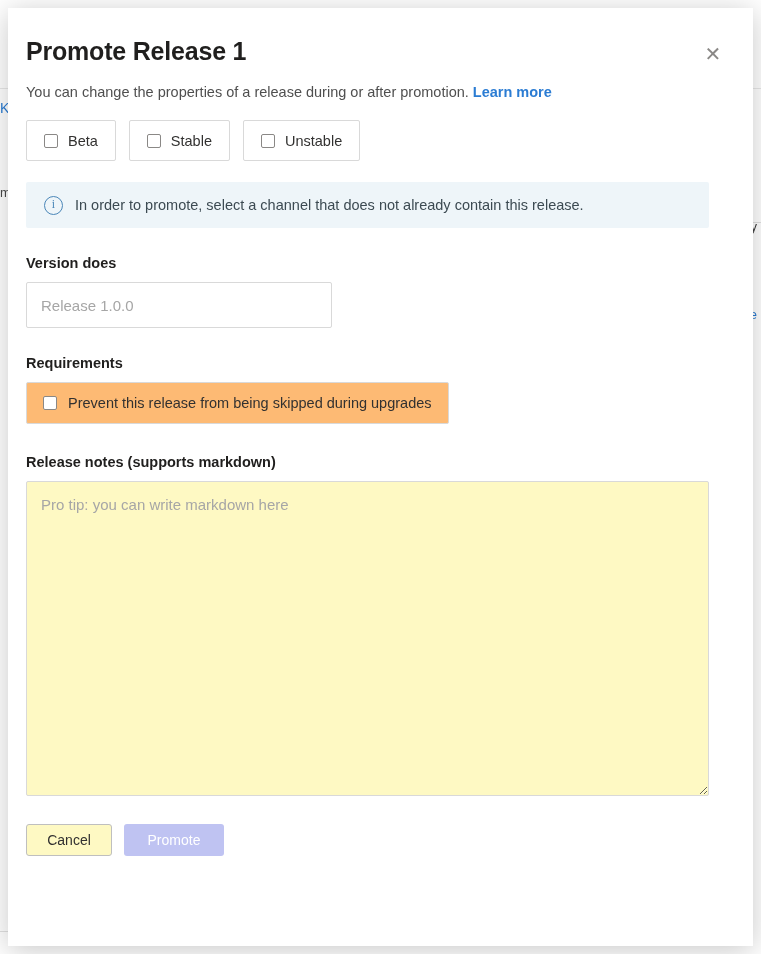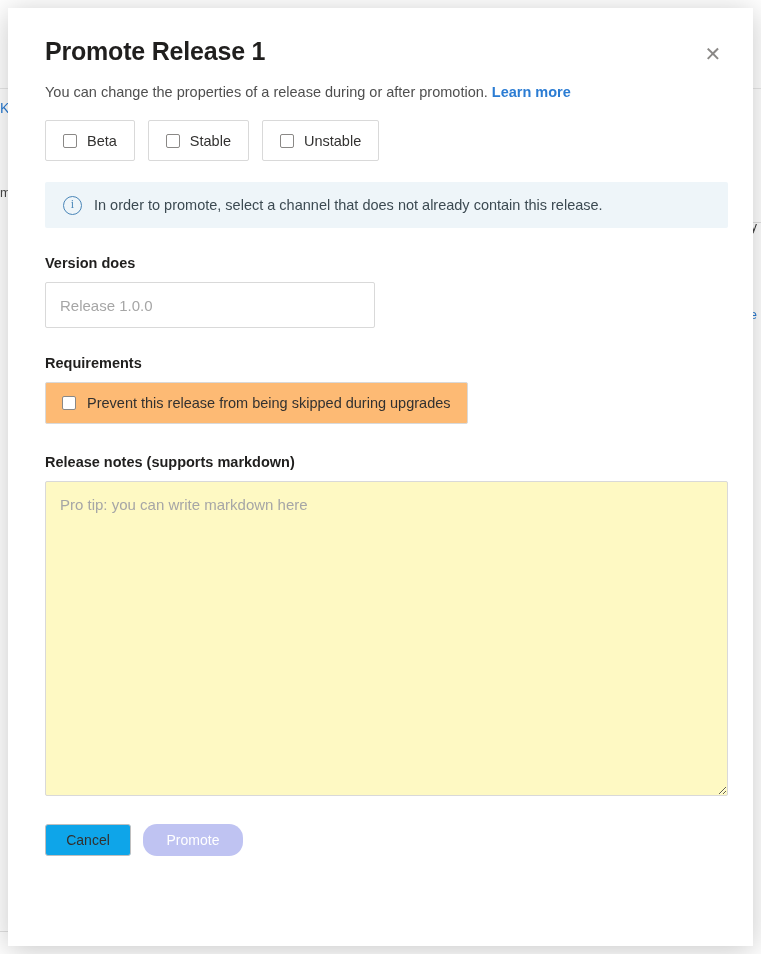--- a/index.html
+++ b/index.html
@@ -81,21 +81,21 @@
     left: 8px;
     top: 8px;
     width: 745px;
     height: 938px;
     background: #ffffff;
     box-shadow: 0 4px 28px rgba(0,0,0,0.22);
     box-sizing: border-box;
     overflow: hidden;
   }
   .modal-inner {
-    padding: 26px 36px 0 37px;
+    padding: 26px 36px 0 18px;
     box-sizing: border-box;
     height: 100%;
     position: relative;
   }
   .modal-title {
     font-size: 25px;
     font-weight: bold;
     letter-spacing: -0.2px;
     color: #201f1e;
     margin: 0;
@@ -197,21 +197,21 @@
   }
 
   .field-label {
     margin-top: 27px;
     font-size: 14.5px;
     font-weight: bold;
     color: #201f1e;
   }
   .text-input {
     margin-top: 11px;
-    width: 330px;
+    width: 306px;
     height: 46px;
     border: 1px solid #d9d9d9;
     border-radius: 2px;
     padding: 0 14px;
     font-size: 15px;
     color: #323130;
     box-sizing: border-box;
     font-family: "Liberation Sans", sans-serif;
     background: #fff;
   }
@@ -260,33 +260,33 @@
   .footer {
     margin-top: 24px;
     display: flex;
     gap: 12px;
     align-items: center;
   }
   .btn-cancel {
     height: 32px;
     min-width: 86px;
     border: 1px solid #bfbfbf;
-    background: #0ea5e9;
+    background: #fef9c3;
     border-radius: 3px;
     font-size: 14px;
     color: #323130;
     cursor: pointer;
     font-family: "Liberation Sans", sans-serif;
   }
   .btn-promote {
     height: 32px;
     min-width: 100px;
     border: none;
     background: #bfc3f2;
-    border-radius: 14px;
+    border-radius: 3px;
     font-size: 14px;
     color: #ffffff;
     cursor: default;
     font-family: "Liberation Sans", sans-serif;
   }
 </style>
 </head>
 <body>
 
 <div id="bg-page">

